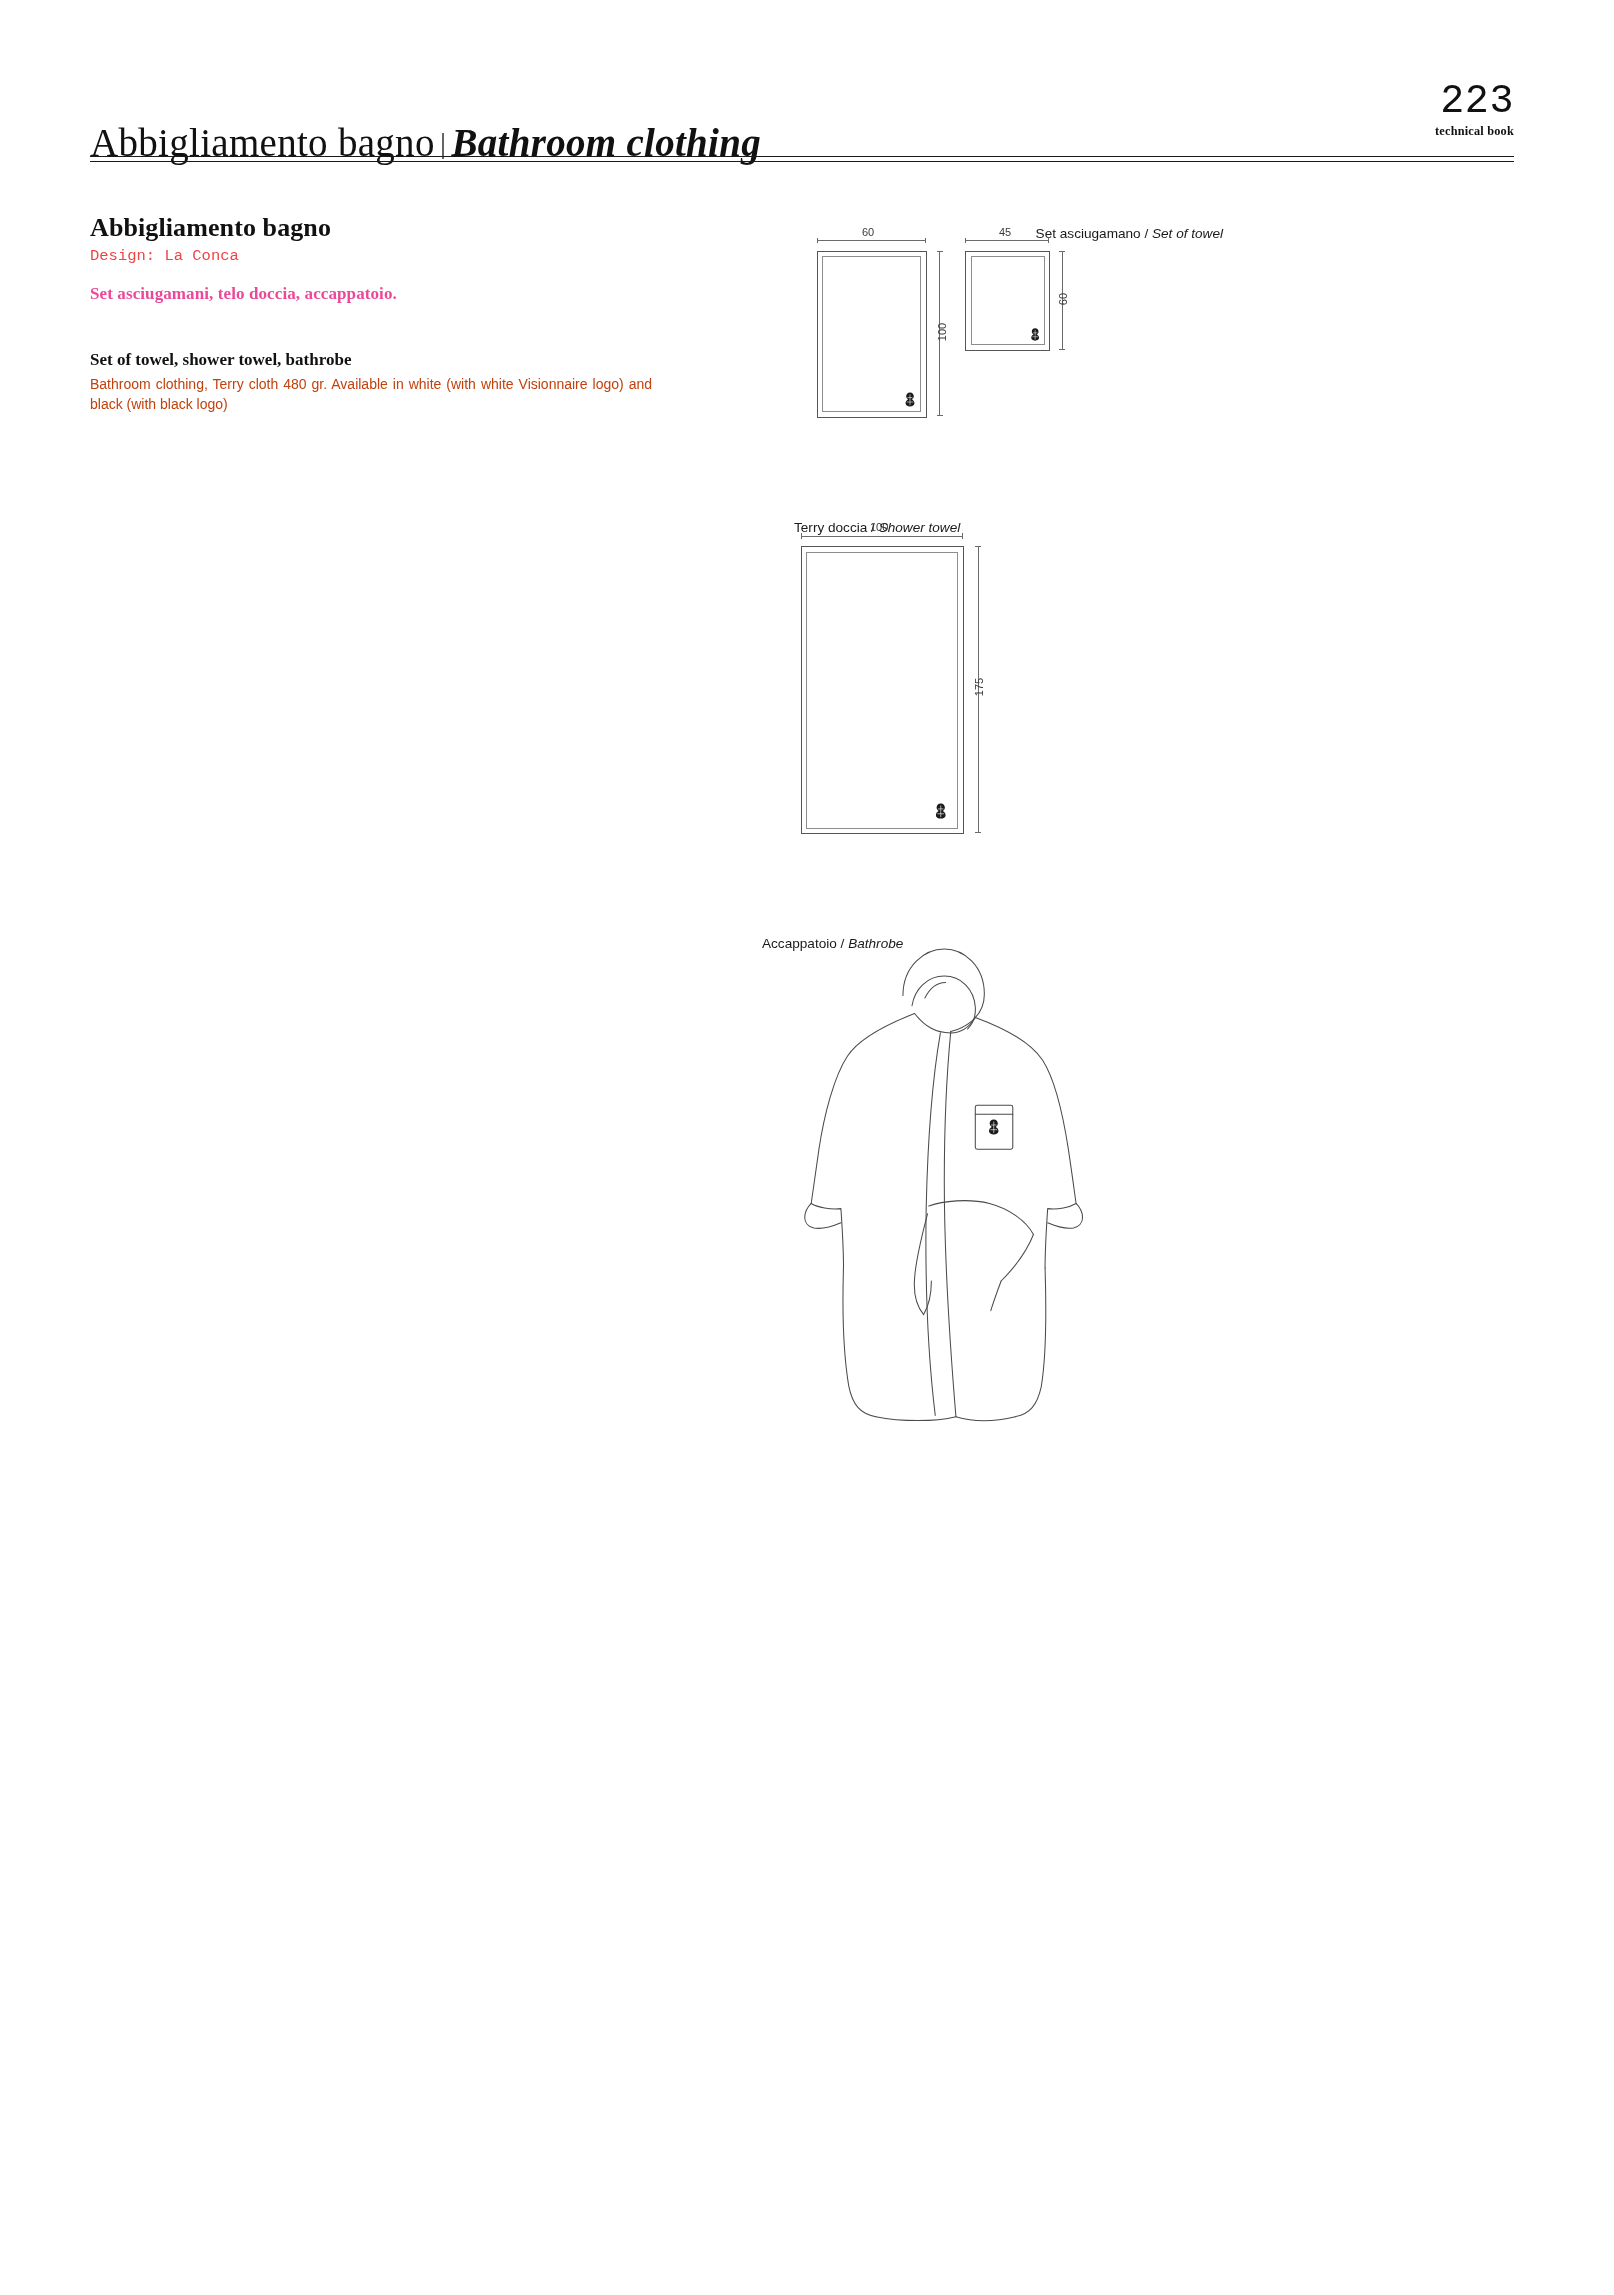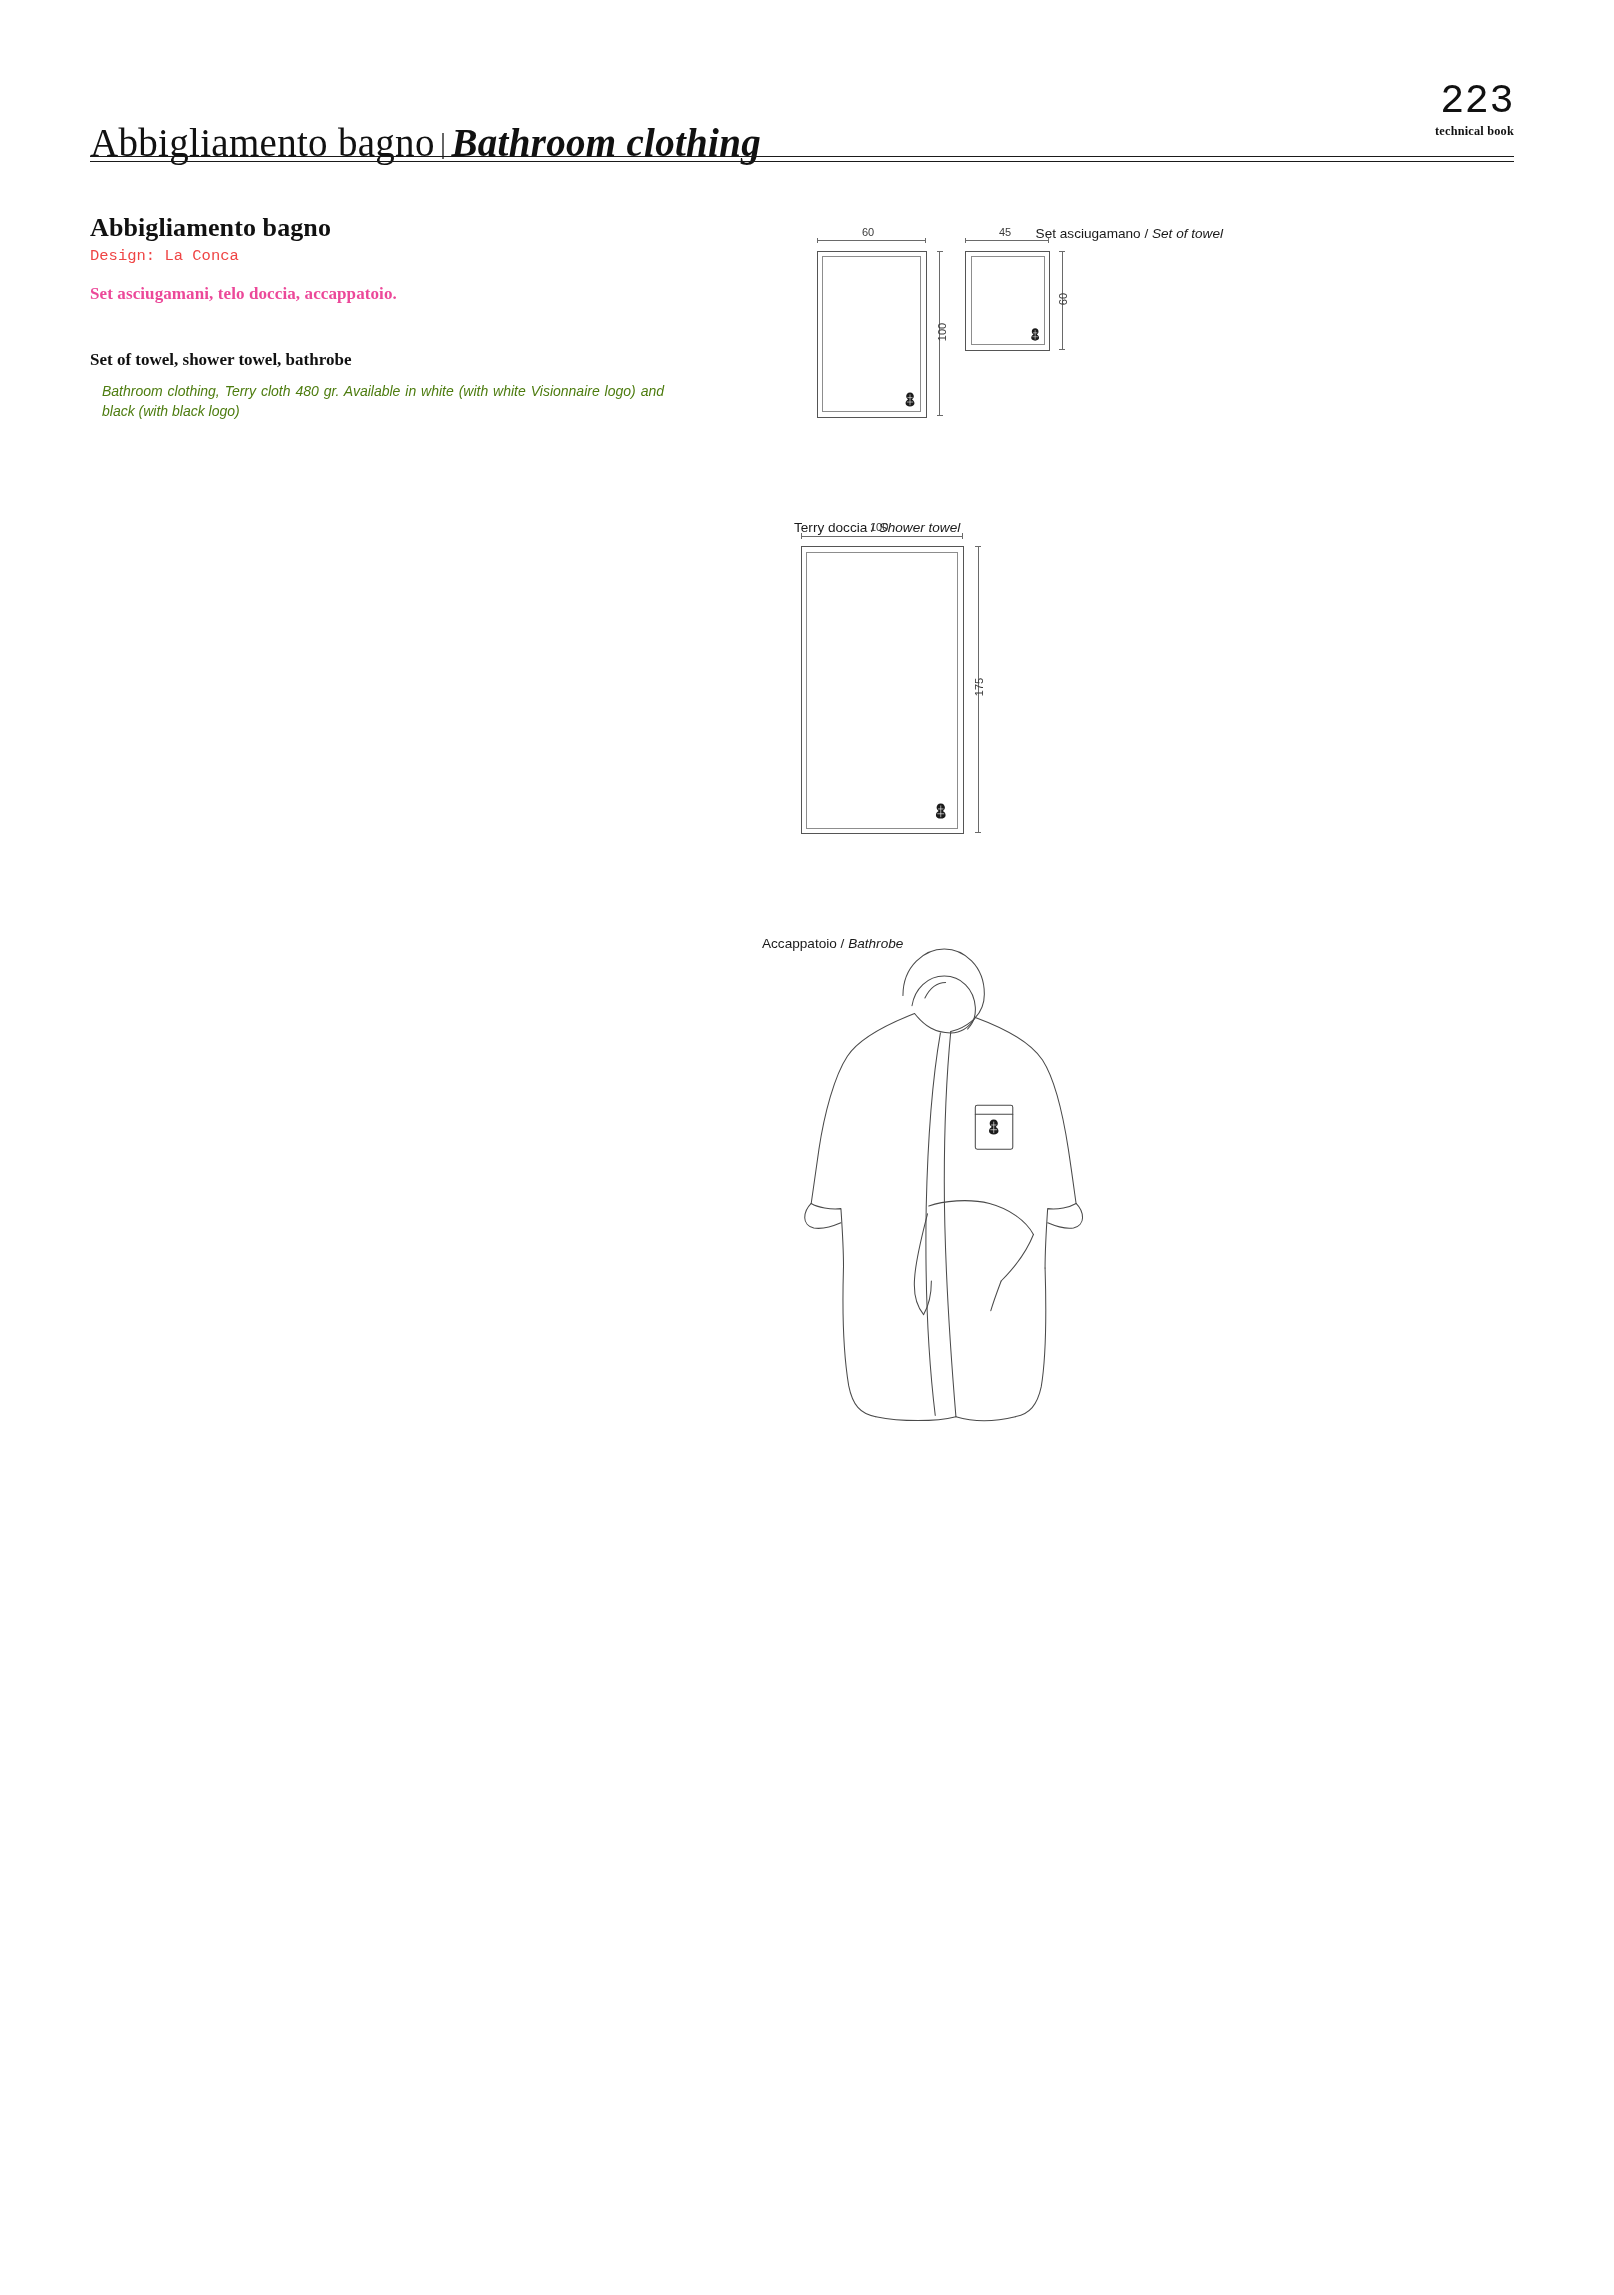--- a/index.html
+++ b/index.html
@@ -133,26 +133,25 @@
   }
   .sub-en {
     font-family: "Liberation Serif", serif;
     font-weight: bold;
     font-size: 17px;
     color: #111;
     margin: 46px 0 5.2px 0;
   }
   .body-en {
     font-family: "Liberation Sans", sans-serif;
-    font-style: italic;
     font-size: 14px;
     line-height: 1.42;
-    color: #4d7c0f;
+    color: #c2410c;
     text-align: justify;
-    margin: 12px;
+    margin: 0;
     width: 562px;
   }
 
   
   .fig {
     position: absolute;
   }
   .caption {
     font-family: "Liberation Sans", sans-serif;
     font-size: 13.6px;

